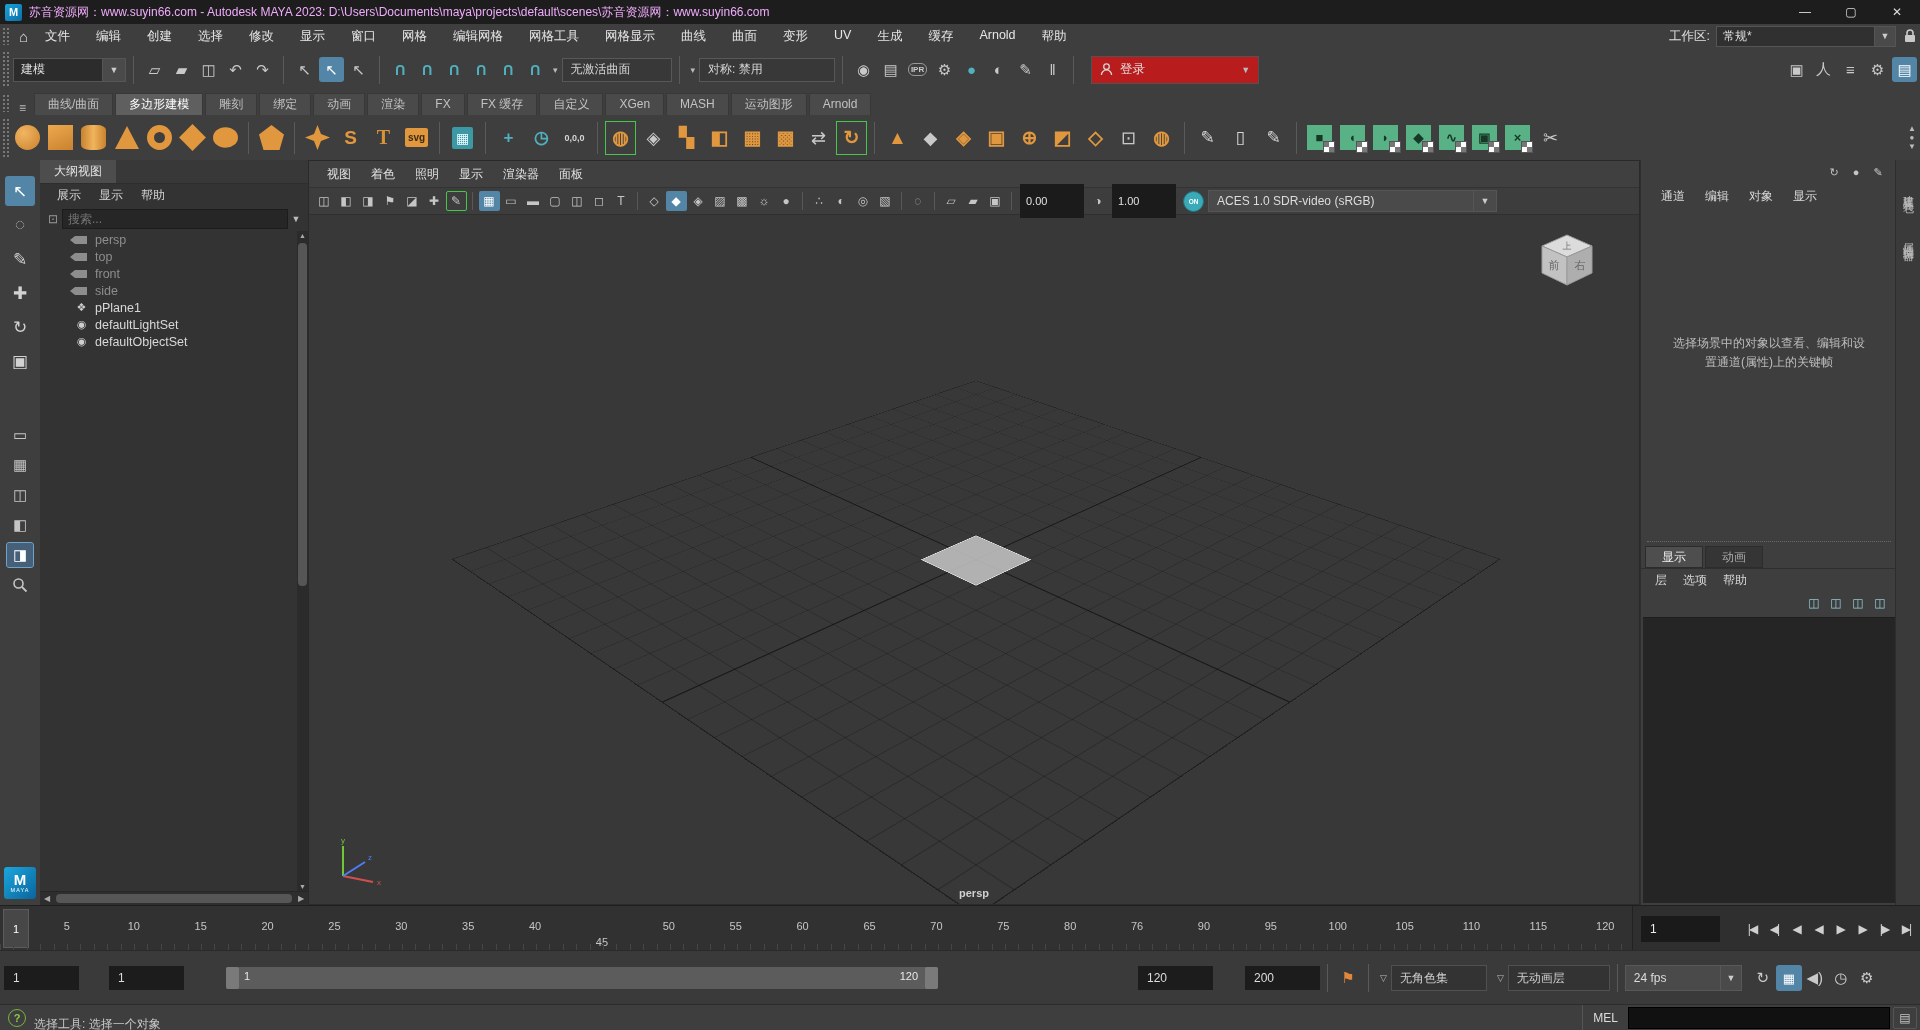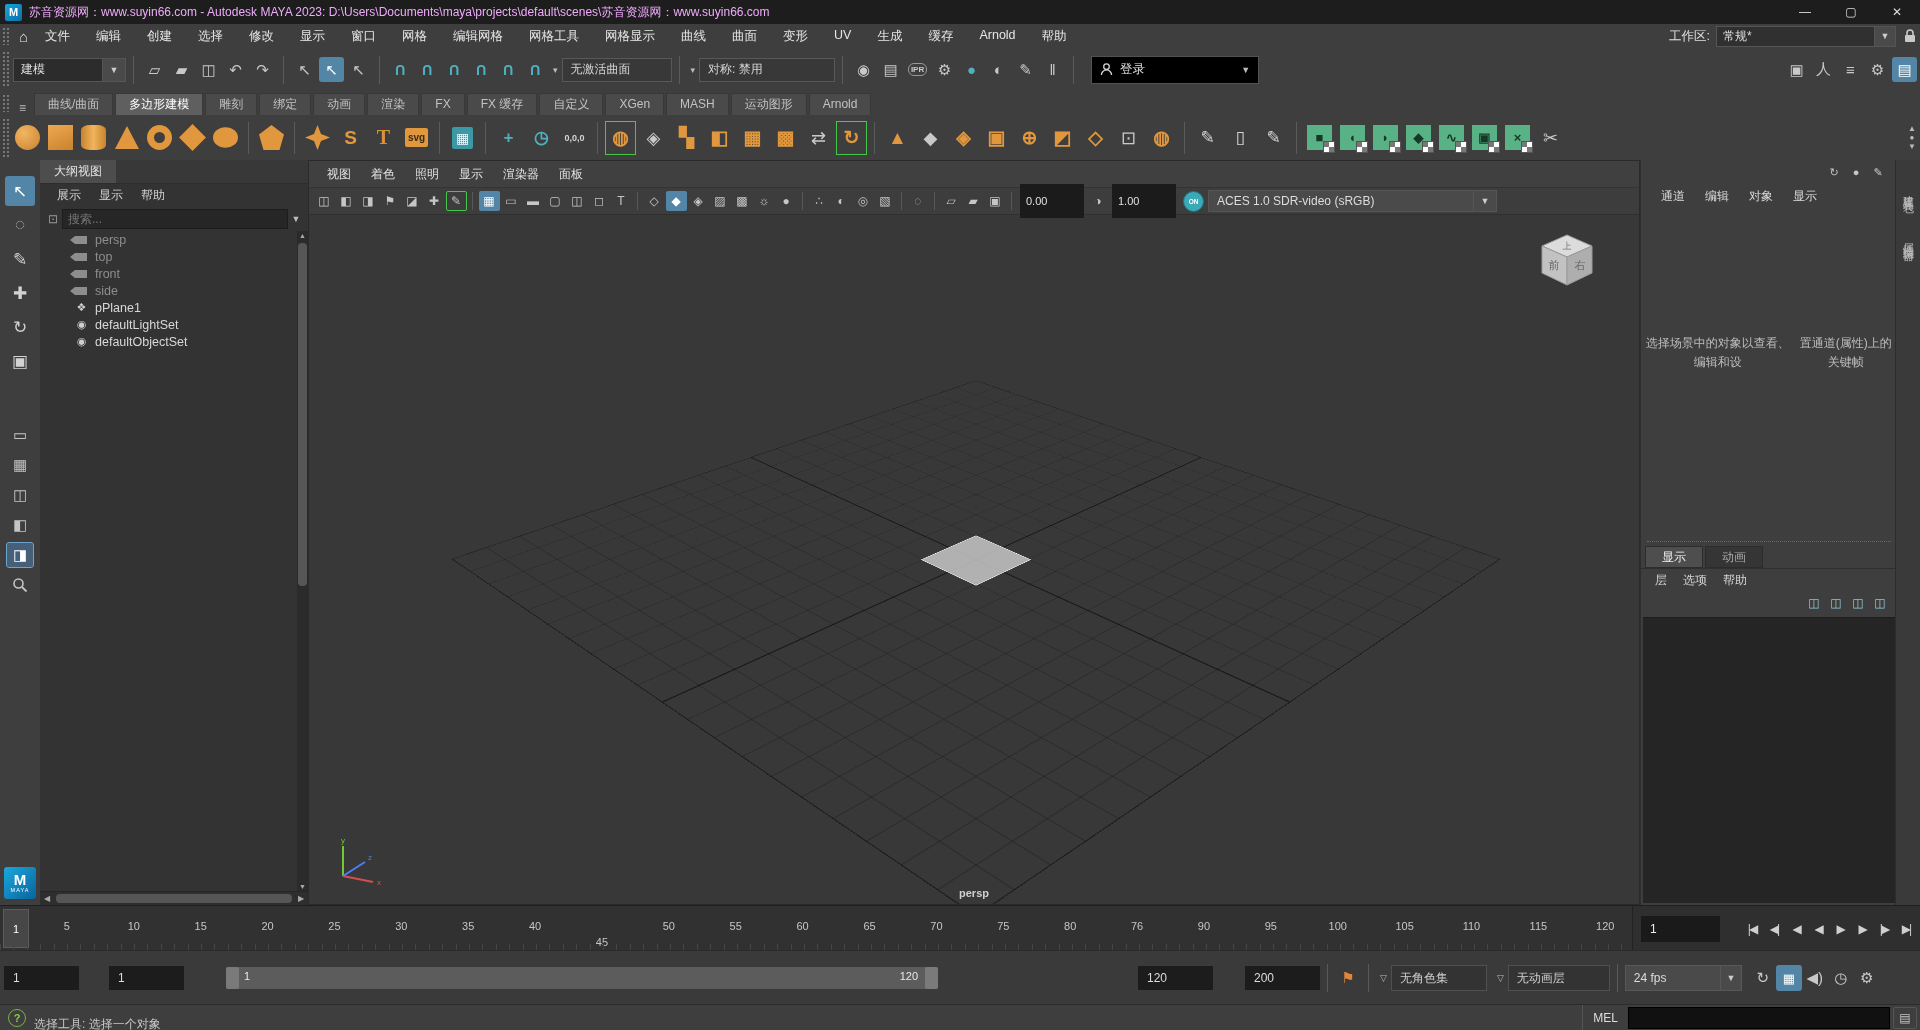--- a/index.html
+++ b/index.html
@@ -33,21 +33,21 @@
   .mode-box{width:74px;height:22px;background:#2c2c2c;border:1px solid #555;font-size:12px;color:#ddd;display:flex;align-items:center;padding:0 7px;margin-left:2px;}
   .mode-arrow{width:22px;height:22px;background:#4a4a4a;border:1px solid #555;border-left:none;display:flex;align-items:center;justify-content:center;font-size:9px;}
   .tb-icon{min-width:25px;height:25px;display:flex;align-items:center;justify-content:center;font-size:15px;
            color:#c9c9c9;border-radius:3px;margin:0 1px;position:relative;}
   .tb-icon.active{background:#5285a6;color:#fff;}
   .tb-icon.teal{color:#4fb1be;}
   .tb-icon .txt-ic{font-size:8px;font-weight:bold;border:1px solid #999;padding:1px 2px;border-radius:6px;}
   .magnet{display:inline-block;transform:rotate(180deg);font-weight:bold;font-size:14px;color:#4fb1be;}
   .fld{height:22px;background:#383838;border:1px solid #585858;font-size:12px;color:#d5d5d5;display:flex;align-items:center;padding:0 8px;}
   .mini-arrow{font-size:9px;color:#bbb;margin:0 4px;}
-  #signin{display:flex;align-items:center;width:150px;height:26px;background:#000000;border:1px solid #525252;padding:0 8px;margin-left:10px;}
+  #signin{display:flex;align-items:center;width:150px;height:26px;background:#b91c1c;border:1px solid #525252;padding:0 8px;margin-left:10px;}
   #signin .lbl{font-size:12.5px;color:#e2e2e2;margin-left:7px;}
   #signin .arr{margin-left:auto;font-size:9px;color:#bbb;}
   #panel-icons{margin-left:auto;display:flex;margin-right:2px;}
 
   
   #shelftabs{top:91px;height:24px;background:#3e3e3e;align-items:flex-end;}
   .sh-menu{font-size:12px;color:#bbb;padding:0 8px;}
   .shelf-tab{height:21px;line-height:21px;padding:0 13px;margin-right:2px;background:#4a4a4a;color:#c2c2c2;font-size:12px;border:1px solid #383838;border-bottom:none;}
   .shelf-tab.active{background:#5f5f5f;color:#fff;}
   #shelf{top:115px;height:45px;background:#3e3e3e;border-bottom:1px solid #2c2c2c;}
@@ -141,21 +141,21 @@
   .persp-label{position:absolute;bottom:5px;left:50%;transform:translateX(-50%);font-size:11px;font-weight:bold;color:#d0d0d0;}
   #viewcube{position:absolute;right:36px;top:14px;}
   #axisgizmo{position:absolute;left:12px;bottom:14px;}
 
   
   #sidebar{position:absolute;left:1640px;top:160px;width:256px;bottom:125px;background:#3e3e3e;border-left:1px solid #2e2e2e;display:flex;flex-direction:column;}
   .sb-topicons{height:24px;display:flex;align-items:center;justify-content:flex-end;padding-right:8px;}
   .sb-topicons .vpi{font-size:11px;}
   .sb-menus{height:24px;display:flex;align-items:center;padding-left:10px;}
   .sb-menus span{font-size:12px;color:#dadada;padding:0 10px;}
-  .sb-message{flex:0 0 290px;display:flex;flex-direction:row;align-items:center;justify-content:center;text-align:center;}
+  .sb-message{flex:0 0 290px;display:flex;flex-direction:column;align-items:center;justify-content:center;text-align:center;}
   .sb-message div{font-size:12px;color:#bdbdbd;line-height:19px;}
   .dotted{border-top:1px dotted #6a6a6a;margin:6px 6px 0 6px;}
   .layer-tabs{height:22px;display:flex;align-items:flex-end;padding-left:4px;margin-top:4px;}
   .layer-tab{padding:0 16px;height:20px;line-height:20px;font-size:12px;background:#353535;color:#aaa;border:1px solid #2c2c2c;margin-right:2px;}
   .layer-tab.active{background:#4e4e4e;color:#eee;}
   .layer-menus{height:22px;display:flex;align-items:center;padding-left:6px;border-top:1px solid #2f2f2f;}
   .layer-menus span{font-size:12px;color:#d5d5d5;padding:0 8px;}
   .layer-iconrow{height:24px;display:flex;align-items:center;justify-content:flex-end;padding-right:6px;}
   .layer-iconrow .vpi{color:#8fcad2;}
   .layer-panel{flex:1;background:#252525;border-top:1px solid #1e1e1e;margin:2px 2px 2px 2px;}

